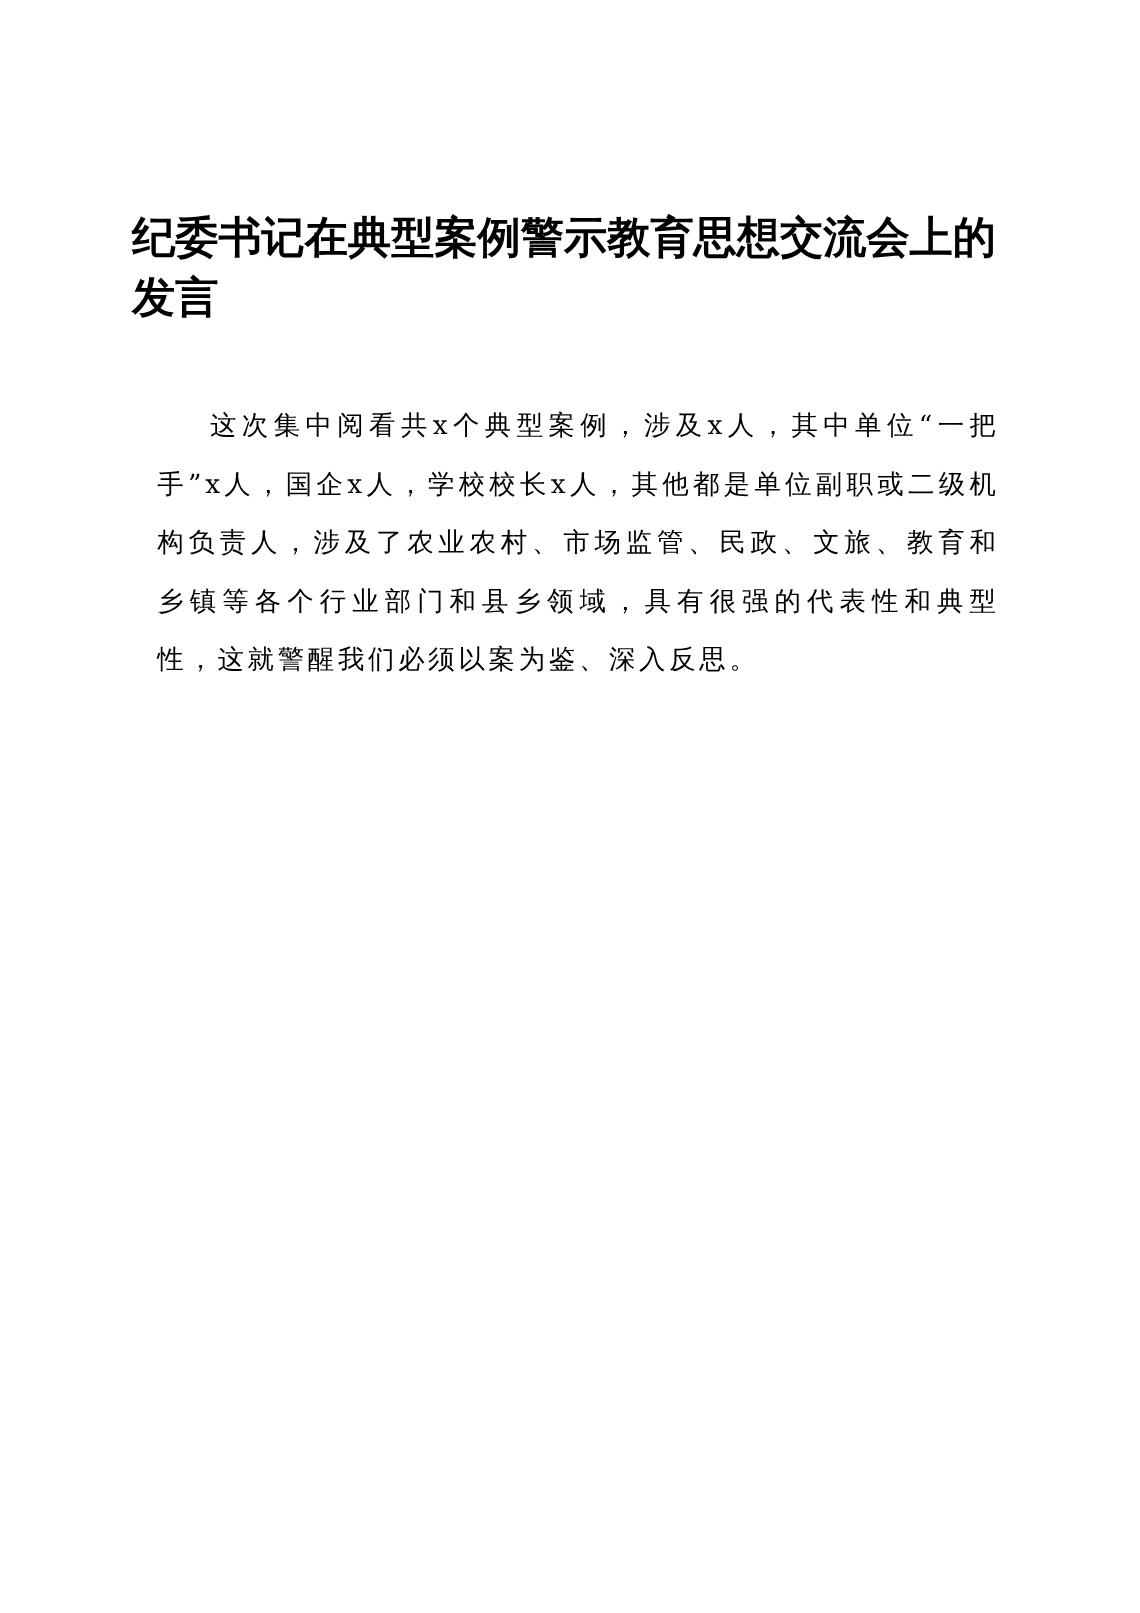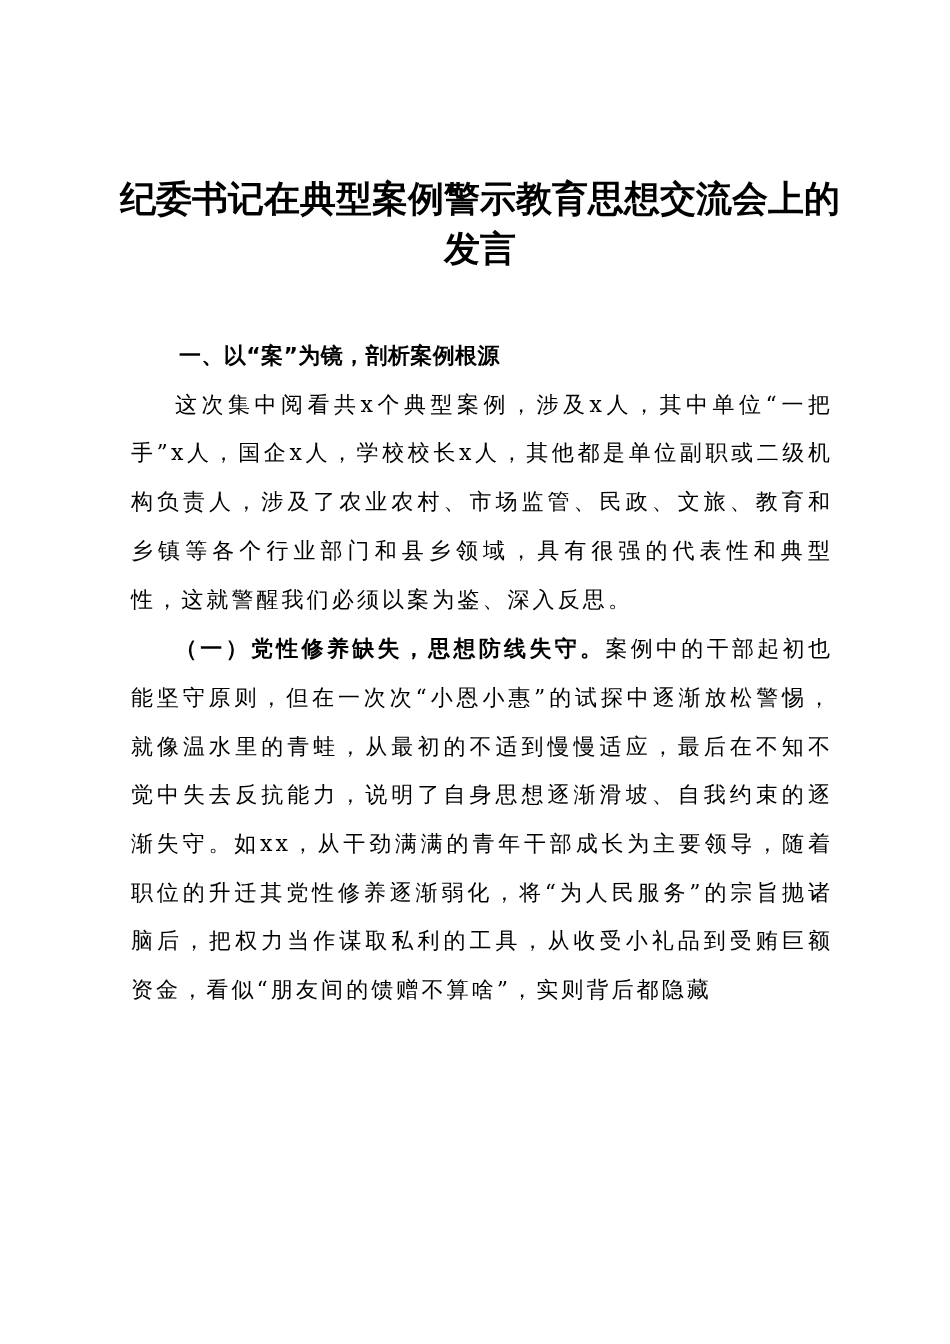--- a/index.html
+++ b/index.html
@@ -19,21 +19,21 @@
     left: 0; top: 0;
     width: 950px;
     height: 1344px;
     background: #ffffff;
   }
   .title {
     position: absolute;
     left: 110px;
     width: 740px;
     top: 173px;
-    text-align: center;
+    text-align: left;
     font-family: "DejaVu Serif", "Liberation Serif", serif;
     font-weight: bold;
     font-size: 36px;
     line-height: 50px;
     letter-spacing: 0px;
     margin: 0;
   }
   .body-text {
     position: absolute;
     left: 129px;
@@ -68,18 +68,16 @@
 <body>
 
 <div class="page">
 
   <h1 class="title">
     <span>纪委书记在典型案例警示教育思想交流会上的</span><br>
     <span>发言</span>
   </h1>
 
   <div class="body-text">
-    <p class="h1">一、以“案”为镜，剖析案例根源</p>
     <p>这次集中阅看共x个典型案例，涉及x人，其中单位“一把手”x人，国企x人，学校校长x人，其他都是单位副职或二级机构负责人，涉及了农业农村、市场监管、民政、文旅、教育和乡镇等各个行业部门和县乡领域，具有很强的代表性和典型性，这就警醒我们必须以案为鉴、深入反思。</p>
-    <p><span class="kai">（一）党性修养缺失，思想防线失守。</span><span>案例中的干部起初也能坚守原则，但在一次次“小恩小惠”的试探中逐渐放松警惕，就像温水里的青蛙，从最初的不适到慢慢适应，最后在不知不觉中失去反抗能力，说明了自身思想逐渐滑坡、自我约束的逐渐失守。如xx，从干劲满满的青年干部成长为主要领导，随着职位的升迁其党性修养逐渐弱化，将“为人民服务”的宗旨抛诸脑后，把权力当作谋取私利的工具，从收受小礼品到受贿巨额资金，看似“朋友间的馈赠不算啥”，实则背后都隐藏</span></p>
   </div>
 
 </div>
 
 </body></html>

